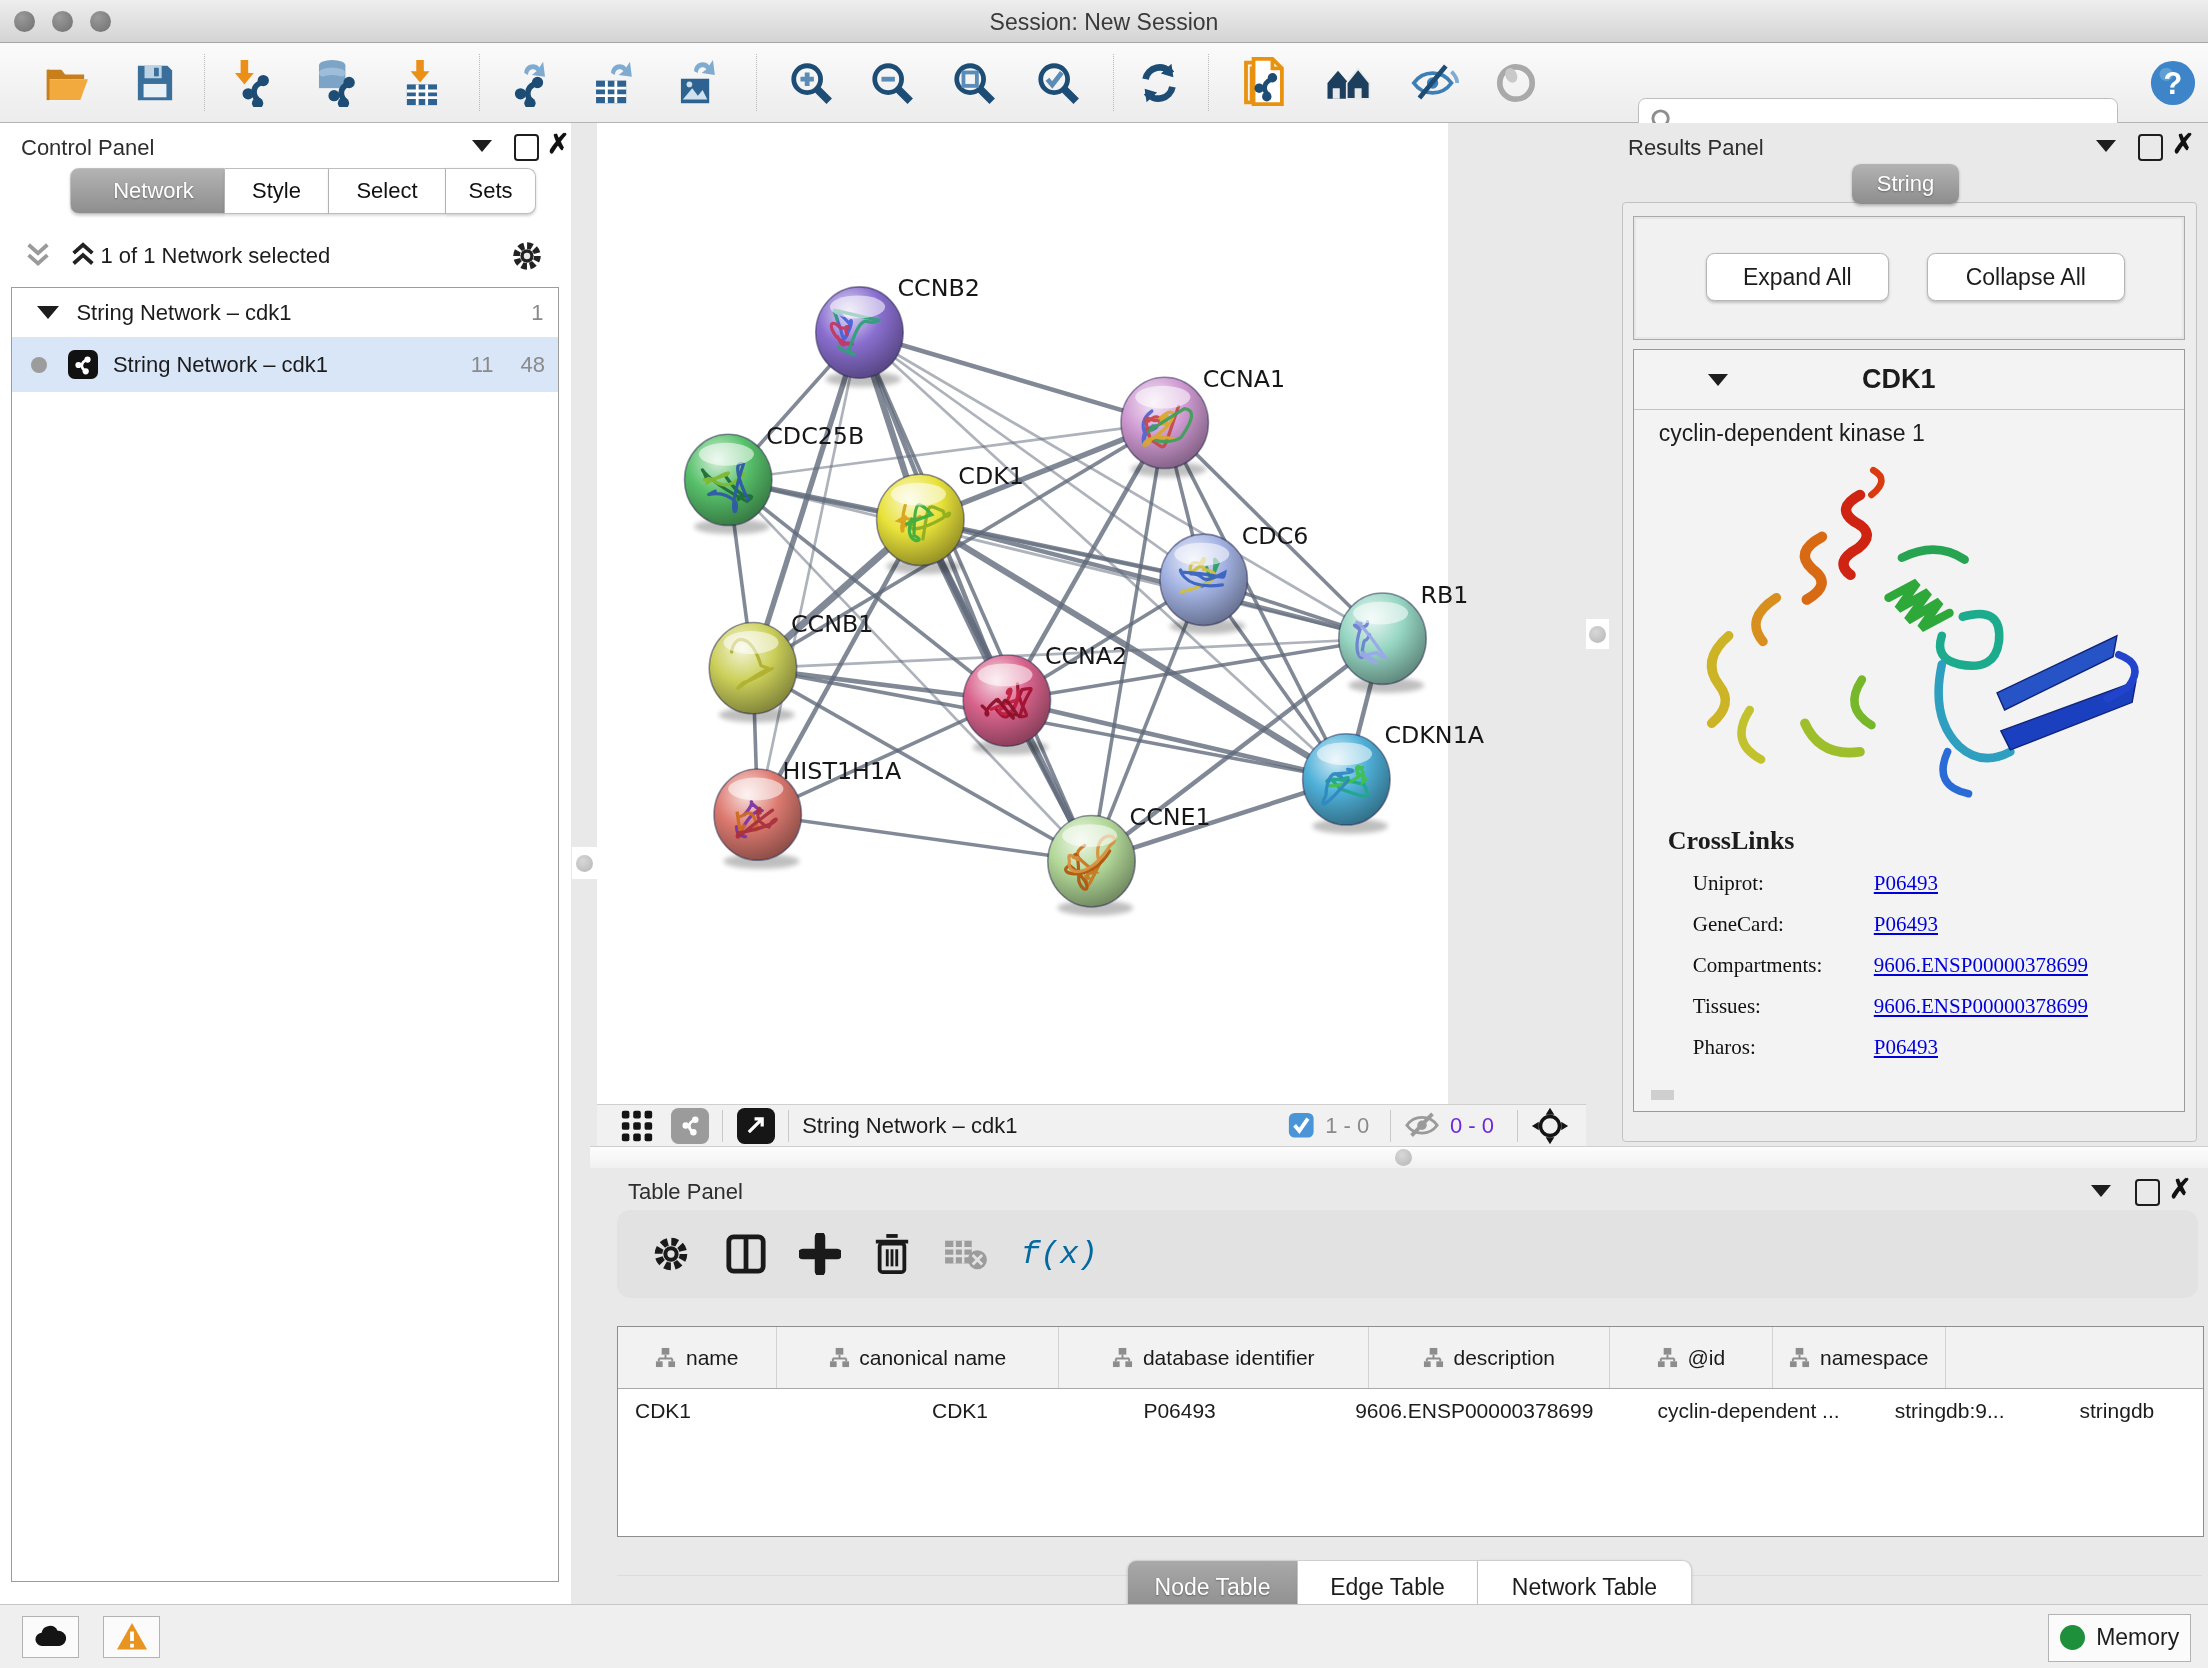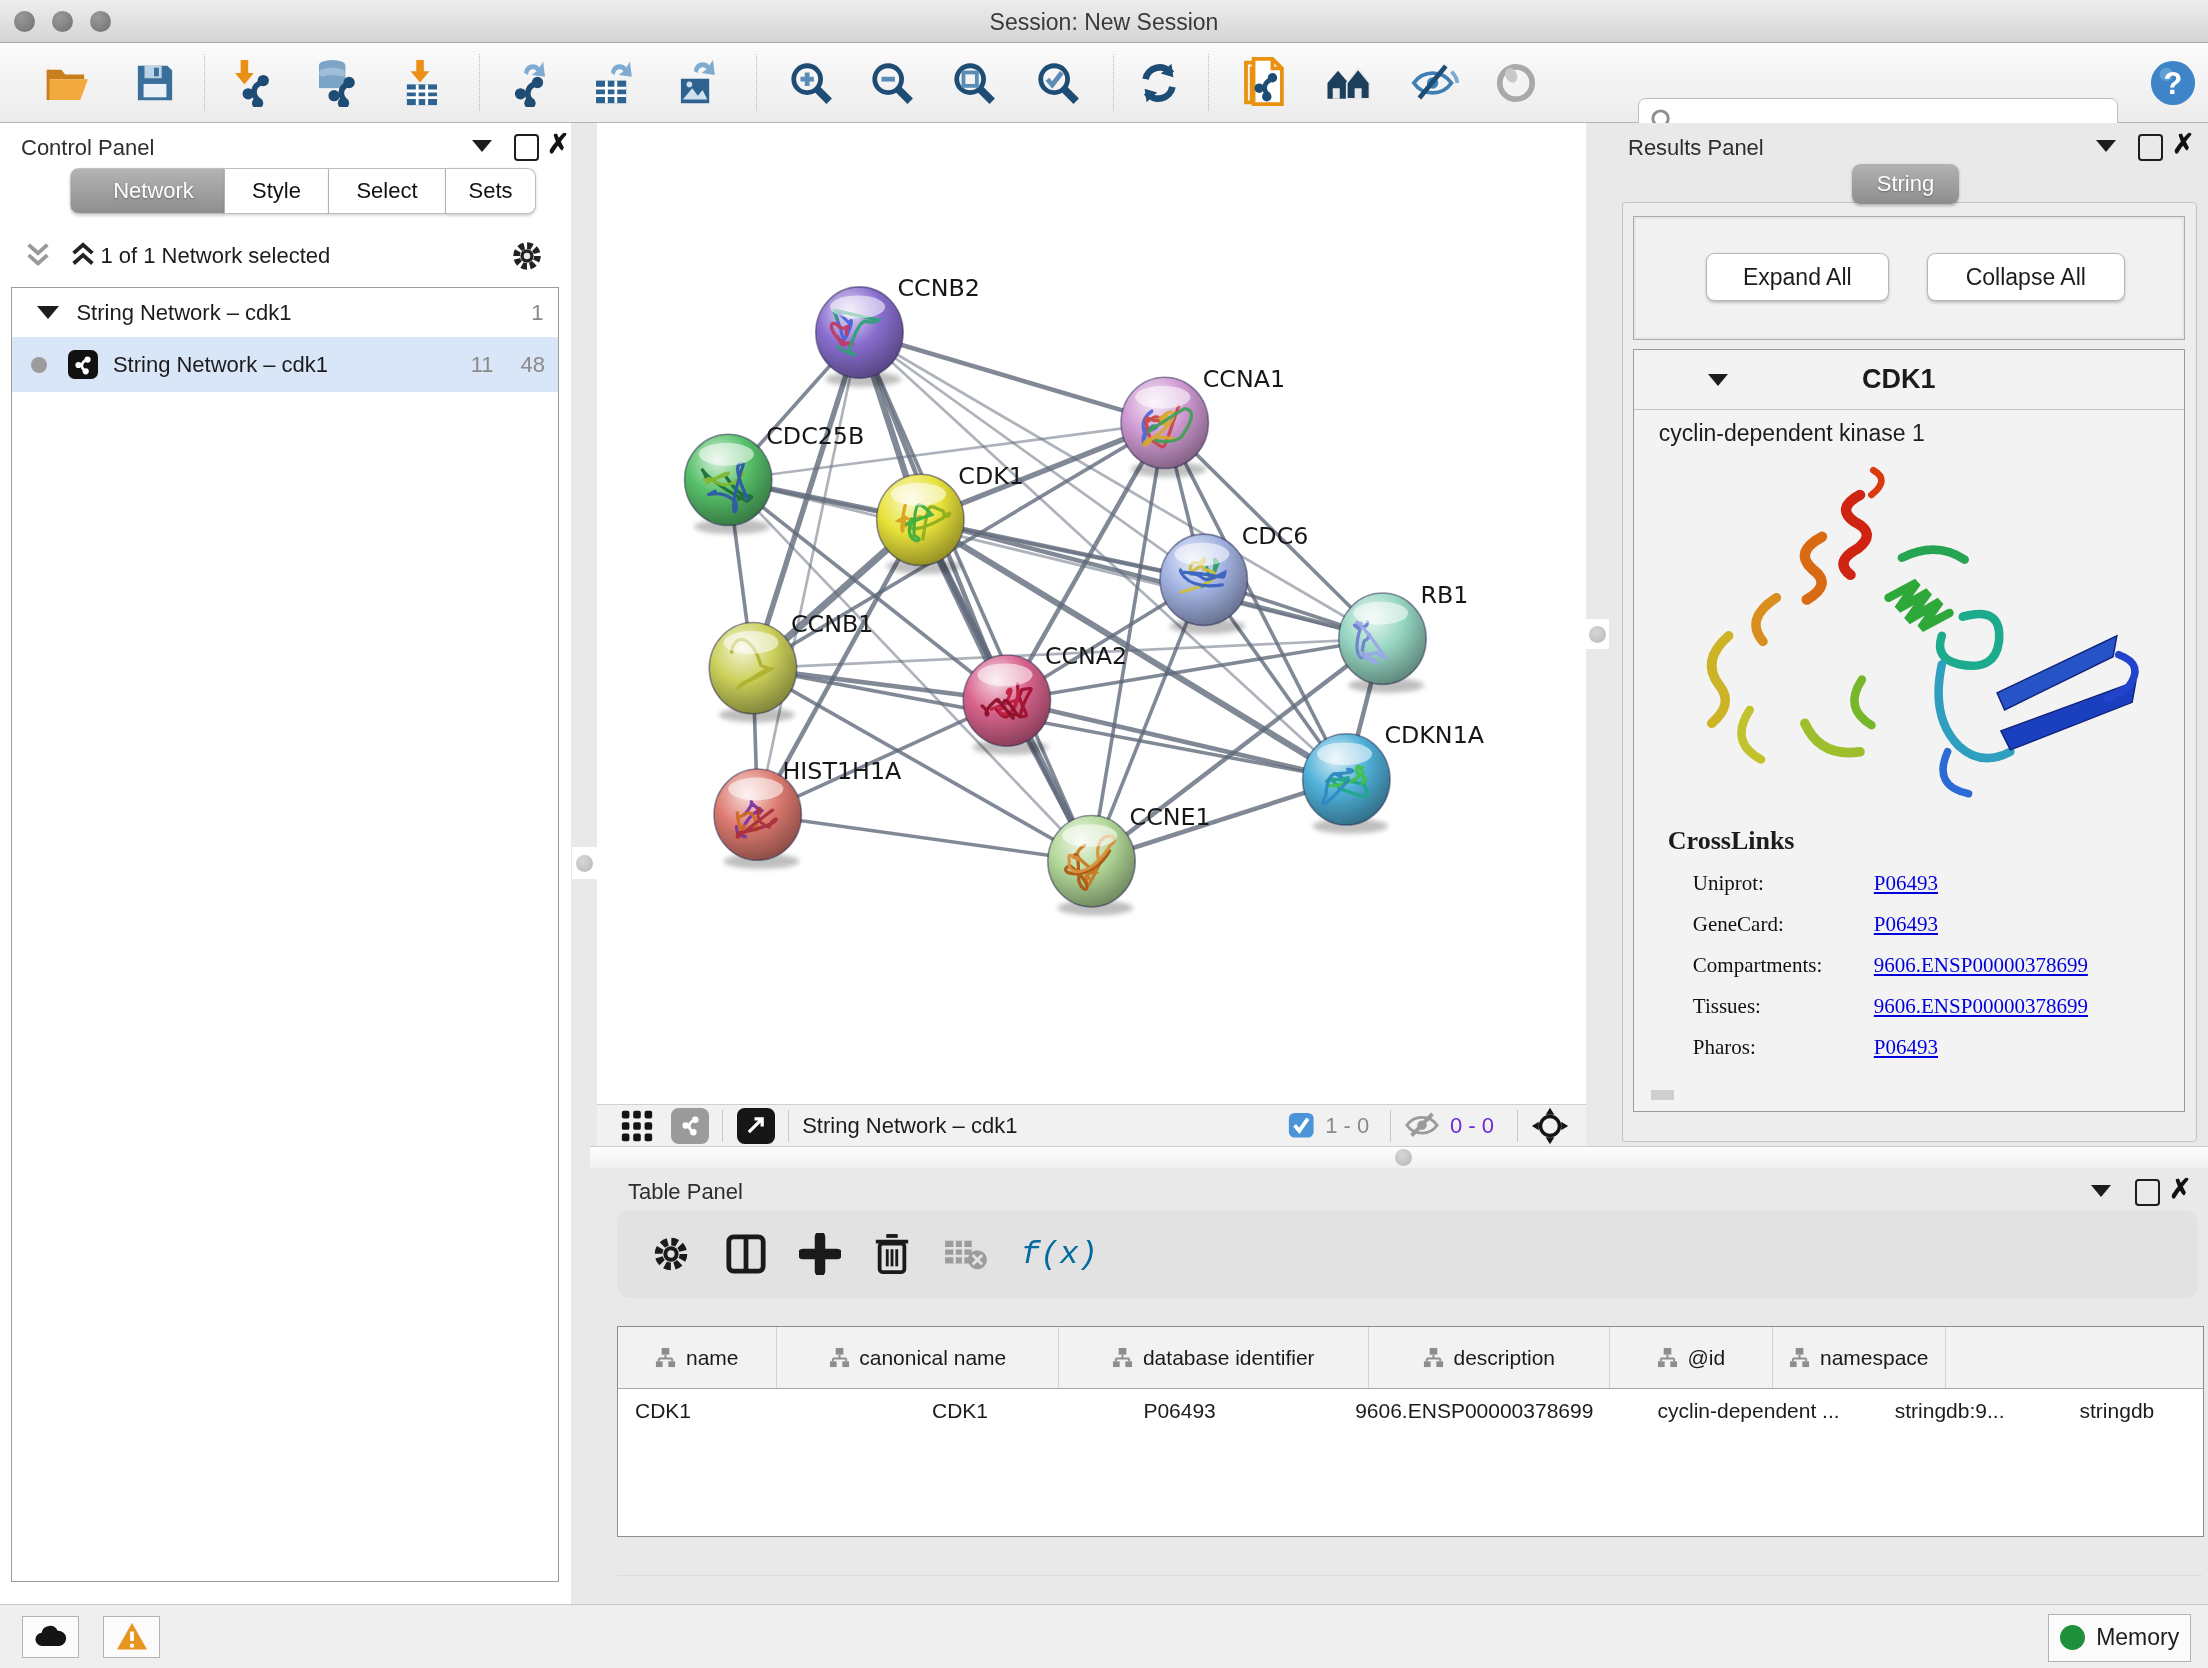--- a/index.html
+++ b/index.html
@@ -31,21 +31,21 @@
     background:#fff;border:1px solid #bdbdbd;border-left:none;color:#111;box-shadow:0 1.9px 2.9px rgba(0,0,0,.18);}
   .tabbtn.first{border-left:1px solid #bdbdbd;border-radius:8.6px 0 0 8.6px;padding-left:12px;}
   .tabbtn.last{border-radius:0 8.6px 8.6px 0;}
   .tabbtn.sel{background:linear-gradient(#b3b3b3,#8e8e8e);color:#fff;text-shadow:0 1px 1.9px rgba(0,0,0,.35);}
   #netlist{left:11.4px;top:164px;width:546px;height:1293px;background:#fff;border:1.9px solid #9c9c9c;}
   .listrow{display:flex;align-items:center;font-size:22px;}
   .rowsel{background:#d9e6f8;}
   .cnt{color:#8a8a8a;}
   .shareicon{width:29.5px;height:29.5px;background:#111;border-radius:6.7px;display:flex;align-items:center;justify-content:center;}
   
-  #canvas{left:597px;top:123px;width:989px;height:982px;background:#fff;}
+  #canvas{left:597px;top:123px;width:851px;height:982px;background:#fff;}
   #netbar{left:597px;top:1104px;width:989px;height:41px;background:#f1f1f1;border-top:1px solid #cfcfcf;
     display:flex;align-items:center;font-size:22px;}
   .nbsep{width:0;height:32px;border-left:1px solid #c9c9c9;margin:0 13.3px;}
   .blkbtn{width:38px;height:36px;background:#161616;border-radius:7.6px;display:flex;align-items:center;justify-content:center;}
   .graybtn{width:38px;height:36px;background:#9b9b9b;border-radius:7.6px;display:flex;align-items:center;justify-content:center;}
   
   .divv{background:#e9e9e9;}
   .handle{width:17px;height:17px;border-radius:50%;background:radial-gradient(circle at 40% 35%,#d8d8d8,#b5b5b5);}
   .handleplate{background:#fff;display:flex;align-items:center;justify-content:center;}
   
@@ -771,20 +771,25 @@
           <div class="td" style="width: 310px;">9606.ENSP00000378699</div>
           <div class="td" style="width: 241px;">cyclin-dependent ...</div>
           <div class="td" style="width: 163px;">stringdb:9...</div>
           <div class="td" style="width: 173px;">stringdb</div>
         </div>
       </div>
 
   </div>
 
   <div class="abs" style="left:27px;top:407px;width:1585px;border-top:1px solid #dcdcdc"></div>
+  <div class="abs" id="btabs" style="left:537px;top:392px;display:flex">
+      <div class="btab first sel" style="width: 169px;">Node Table</div>
+      <div class="btab" style="width: 179px;">Edge Table</div>
+      <div class="btab last" style="width: 213px;">Network Table</div>
+    </div>
 </div>
 
 <div id="statusbar" class="abs">
   <div class="sbtn abs" style="left:22px;top:10.5px;width:55px;height:40px">
     <svg width="34" height="23" viewBox="0 0 36 24">
       <path d="M9 22 a7 7 0 0 1 -1 -14 a9 9 0 0 1 17 -2 a6.5 6.5 0 0 1 2 16 Z" fill="#141414"></path>
     </svg>
   </div>
   <div class="sbtn abs" style="left:103px;top:10.5px;width:55px;height:40px">
     <svg width="32" height="28.5" viewBox="0 0 34 30">

